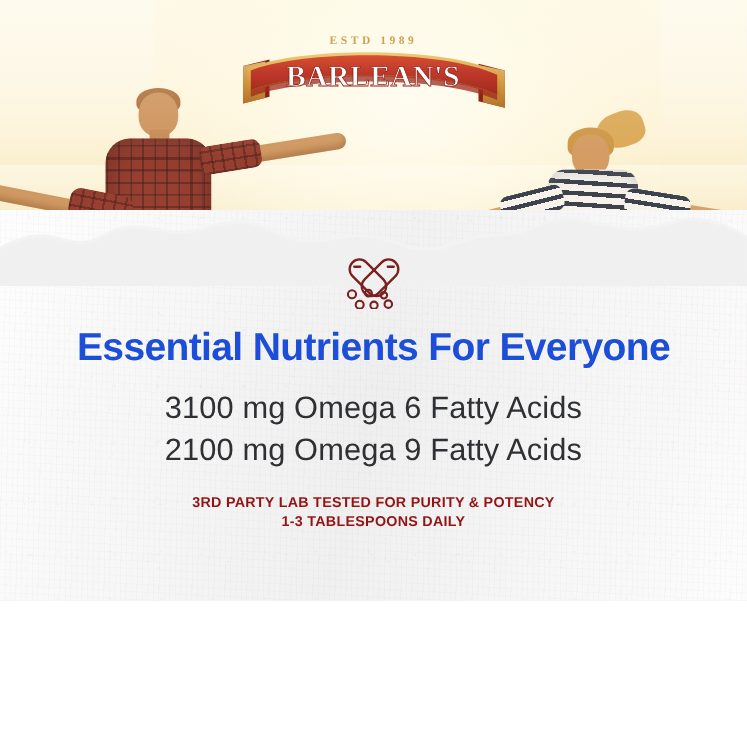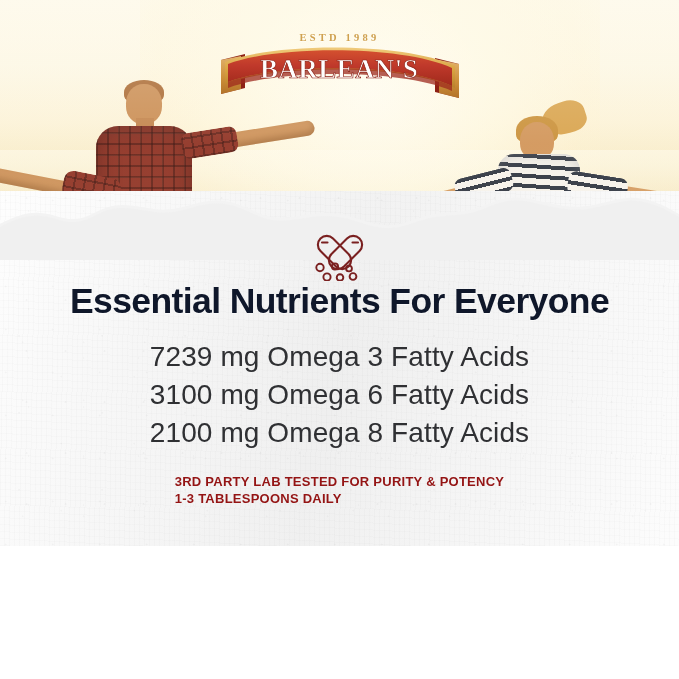--- a/index.html
+++ b/index.html
@@ -384,44 +384,45 @@
   .ribbon-svg { display:block; }
 
   
   .content {
     position:absolute; left:0; bottom:0; width:679px; height:325px;
     display:flex; flex-direction:column; align-items:center;
     z-index:5;
   }
   .pill-icon { margin-top:12px; }
   .headline {
+    margin-top:14px;
     font-family:"Liberation Sans", sans-serif;
     font-weight:700;
     font-size:35.5px;
     letter-spacing:-0.6px;
-    color:#0f172a;
+    color:#1d4ed8;
     text-shadow:0 1px 0 rgba(255,255,255,0.55);
     white-space:nowrap;
   }
   .facts {
     margin-top:16px;
     display:flex; flex-direction:column; align-items:center; gap:1px;
   }
   .fact {
     font-family:"Liberation Sans", sans-serif;
     font-weight:400;
     font-size:28px;
     color:#2f3033;
     letter-spacing:0.1px;
     white-space:nowrap;
     line-height:1.33;
   }
   .footer {
     margin-top:22px;
-    display:flex; flex-direction:column; align-items:flex-start; gap:2px;
+    display:flex; flex-direction:column; align-items:center; gap:2px;
   }
   .foot-line {
     font-family:"Liberation Sans", sans-serif;
     font-weight:700;
     font-size:13px;
     letter-spacing:0.25px;
     color:#941414;
     white-space:nowrap;
   }
 </style>
@@ -570,23 +571,22 @@
         <circle cx="38" cy="35.5" r="2.9"></circle>
         <circle cx="16" cy="44" r="3.6"></circle>
         <circle cx="29" cy="44.5" r="3.3"></circle>
         <circle cx="42" cy="43.5" r="3.4"></circle>
       </g>
     </svg>
 
     <div class="headline">Essential Nutrients For Everyone</div>
 
     <div class="facts">
-      <div class="fact">7239 mg Omega 3 Fatty Acids</div>
       <div class="fact">3100 mg Omega 6 Fatty Acids</div>
-      <div class="fact">2100 mg Omega 8 Fatty Acids</div>
+      <div class="fact">2100 mg Omega 9 Fatty Acids</div>
     </div>
 
     <div class="footer">
       <div class="foot-line">3RD PARTY LAB TESTED FOR PURITY &amp; POTENCY</div>
       <div class="foot-line">1-3 TABLESPOONS DAILY</div>
     </div>
 
   </div>
 </div>
 

